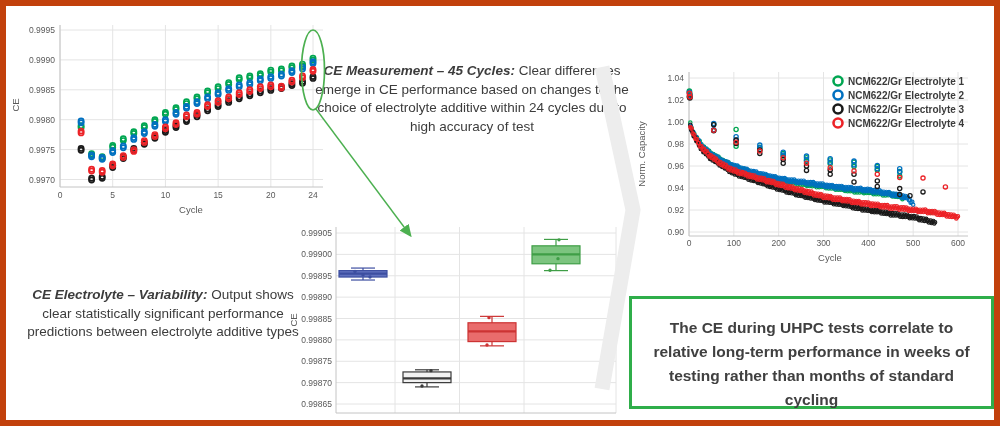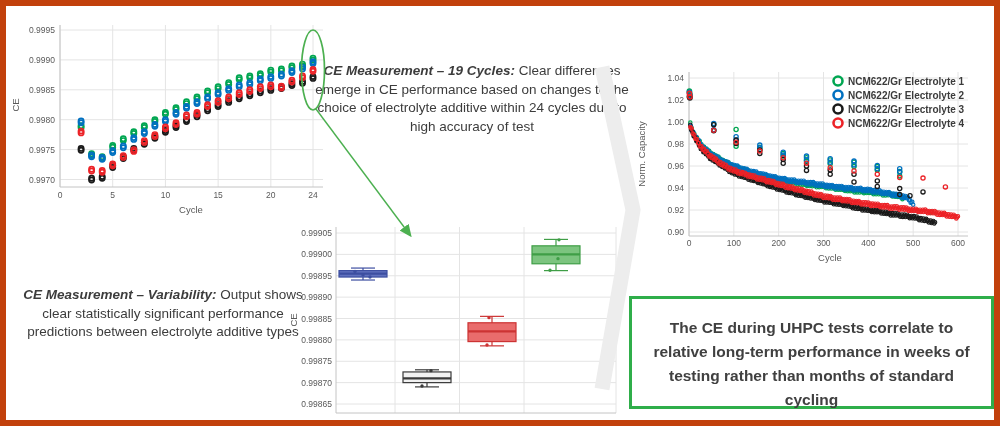--- a/index.html
+++ b/index.html
@@ -235,25 +235,25 @@
       <circle cx="272.4" cy="79.0" r="2.6" fill="none" stroke="#EC2227" stroke-width="1.7"></circle>
       <circle cx="282.9" cy="71.2" r="2.6" fill="none" stroke="#EC2227" stroke-width="1.7"></circle>
       <circle cx="282.9" cy="73.0" r="2.6" fill="none" stroke="#EC2227" stroke-width="1.7"></circle>
       <circle cx="293.5" cy="67.0" r="2.6" fill="none" stroke="#EC2227" stroke-width="1.7"></circle>
       <circle cx="293.5" cy="68.8" r="2.6" fill="none" stroke="#EC2227" stroke-width="1.7"></circle>
       <circle cx="304.0" cy="60.5" r="2.6" fill="none" stroke="#EC2227" stroke-width="1.7"></circle>
       <circle cx="304.0" cy="62.3" r="2.6" fill="none" stroke="#EC2227" stroke-width="1.7"></circle>
     </svg>
 
   <div class="annot" style="left:300px;top:56px;width:332px;">
-    <span class="head">CE Measurement – 19 Cycles:</span><span> Clear differences emerge in CE performance based on changes to the choice of electrolyte additive within 24 cycles due to high accuracy of test</span>
+    <span class="head">CE Measurement – 45 Cycles:</span><span> Clear differences emerge in CE performance based on changes to the choice of electrolyte additive within 24 cycles due to high accuracy of test</span>
   </div>
 
   <div class="annot" style="left:10px;top:280px;width:294px;">
-    <span class="head">CE Measurement – Variability:</span><span> Output shows clear statistically significant performance predictions between electrolyte additive types</span>
+    <span class="head">CE Electrolyte – Variability:</span><span> Output shows clear statistically significant performance predictions between electrolyte additive types</span>
   </div>
 
   <svg id="chart2" class="abs" style="left:282px;top:211px;" width="332" height="209" viewBox="0 0 332 209">
       <line x1="107" y1="10" x2="107" y2="196" stroke="#e4e4e4" stroke-width="1"></line>
       <line x1="171.5" y1="10" x2="171.5" y2="196" stroke="#e4e4e4" stroke-width="1"></line>
       <line x1="236" y1="10" x2="236" y2="196" stroke="#e4e4e4" stroke-width="1"></line>
       <line x1="328" y1="10" x2="328" y2="196" stroke="#e4e4e4" stroke-width="1"></line>
       <line x1="48" y1="16" x2="328" y2="16" stroke="#e4e4e4" stroke-width="1"></line>
       <text x="44" y="19" text-anchor="end" font-size="8.5" fill="#595959">0.99905</text>
       <line x1="48" y1="37.375" x2="328" y2="37.375" stroke="#e4e4e4" stroke-width="1"></line>

